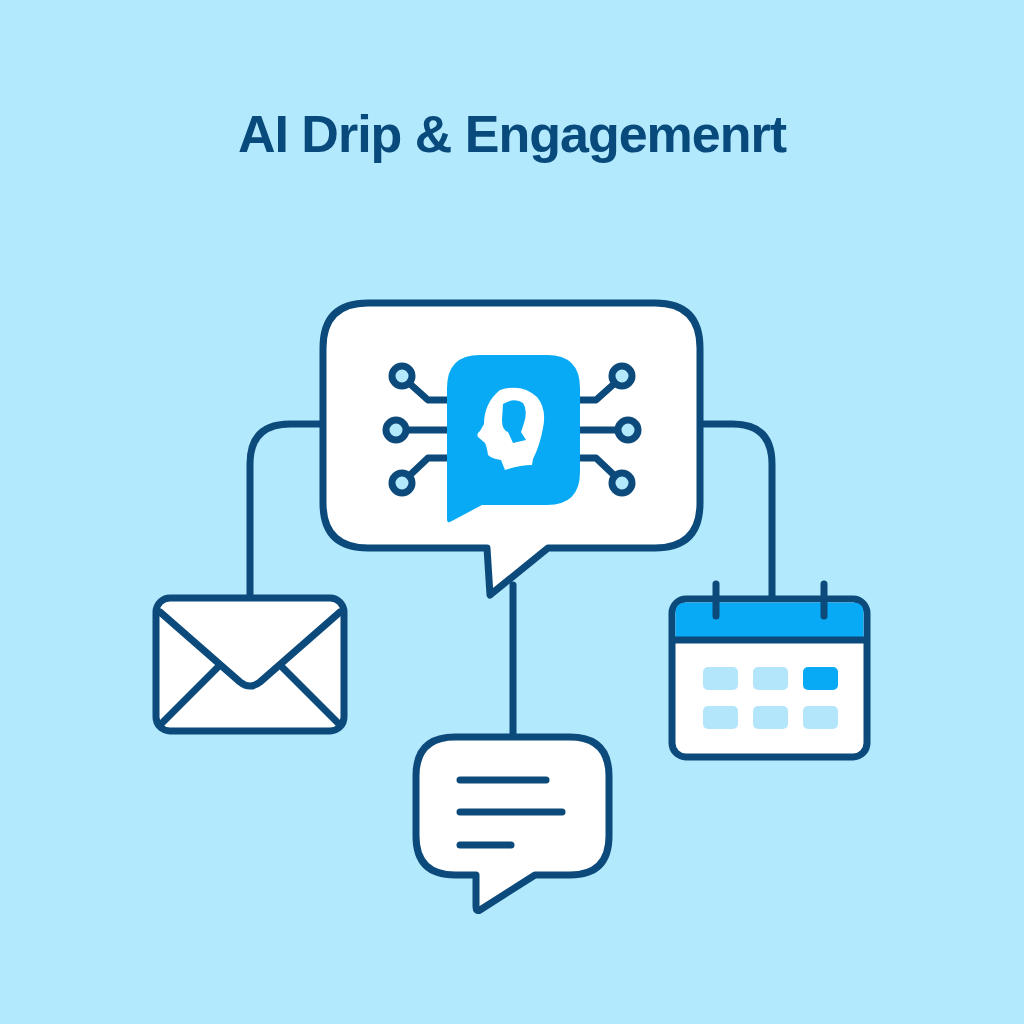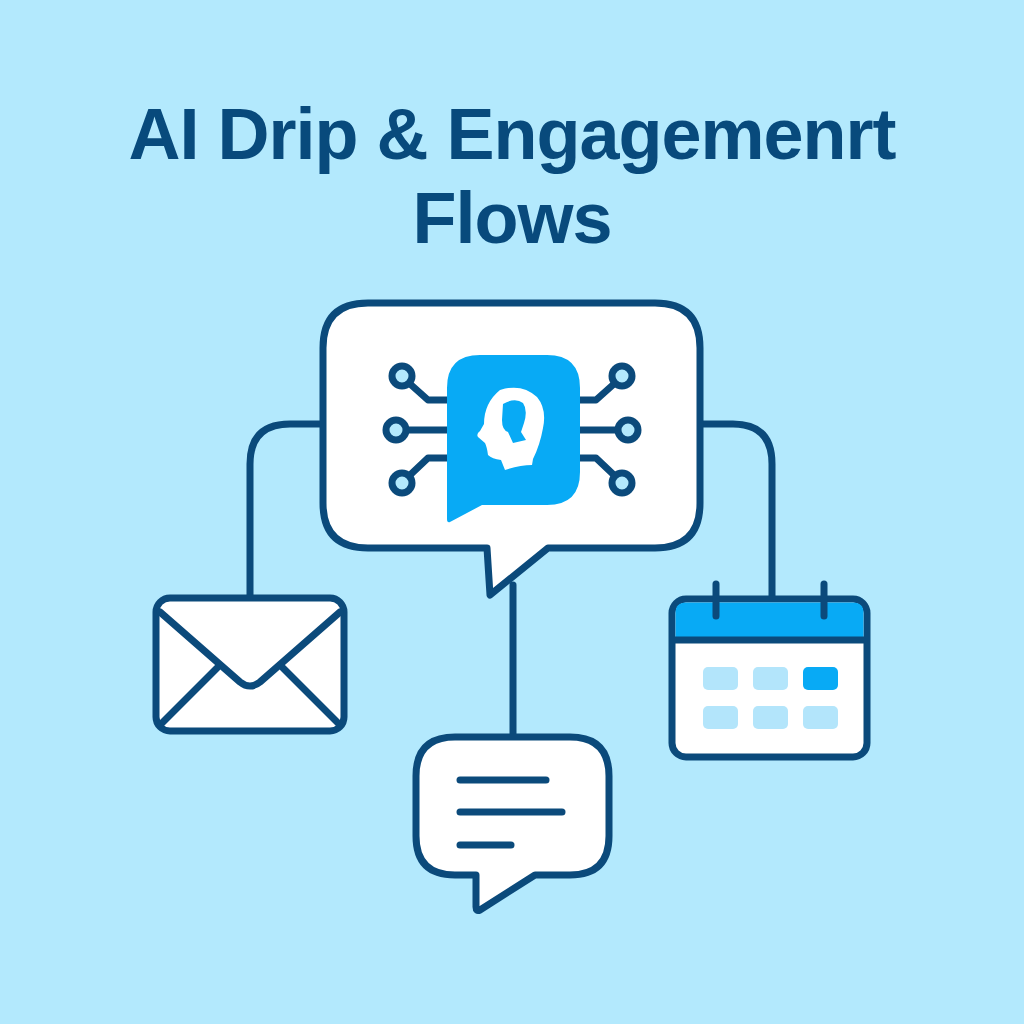--- a/index.html
+++ b/index.html
@@ -18,41 +18,40 @@
     }
     .title {
       position: absolute;
       left: 0;
       top: 92px;
       width: 1024px;
       text-align: center;
       font-family: "Liberation Sans", sans-serif;
       font-weight: 700;
       color: #084a7c;
-      font-size: 72px;
+      font-size: 52px;
       line-height: 84px;
       letter-spacing: -1px;
     }
     .title span { display: block; }
     svg.diagram {
       position: absolute;
       left: 0;
       top: 0;
       width: 1024px;
       height: 1024px;
     }
   </style>
 </head>
 <body>
 
 <div class="canvas">
 
   <h1 class="title" style="margin:0;">
     <span>AI Drip &amp; Engagemenrt</span>
-    <span>Flows</span>
   </h1>
 
   <svg class="diagram" viewBox="0 0 1024 1024" xmlns="http://www.w3.org/2000/svg">
 
     <g fill="none" stroke="#0b4a7b" stroke-width="7" stroke-linecap="round">
       <path d="M 326 424 L 290 424 Q 250 424 250 464 L 250 598"></path>
       <path d="M 697 424 L 733 424 Q 772 424 772 464 L 772 598"></path>
       <path d="M 513 585 L 513 737"></path>
     </g>
 

